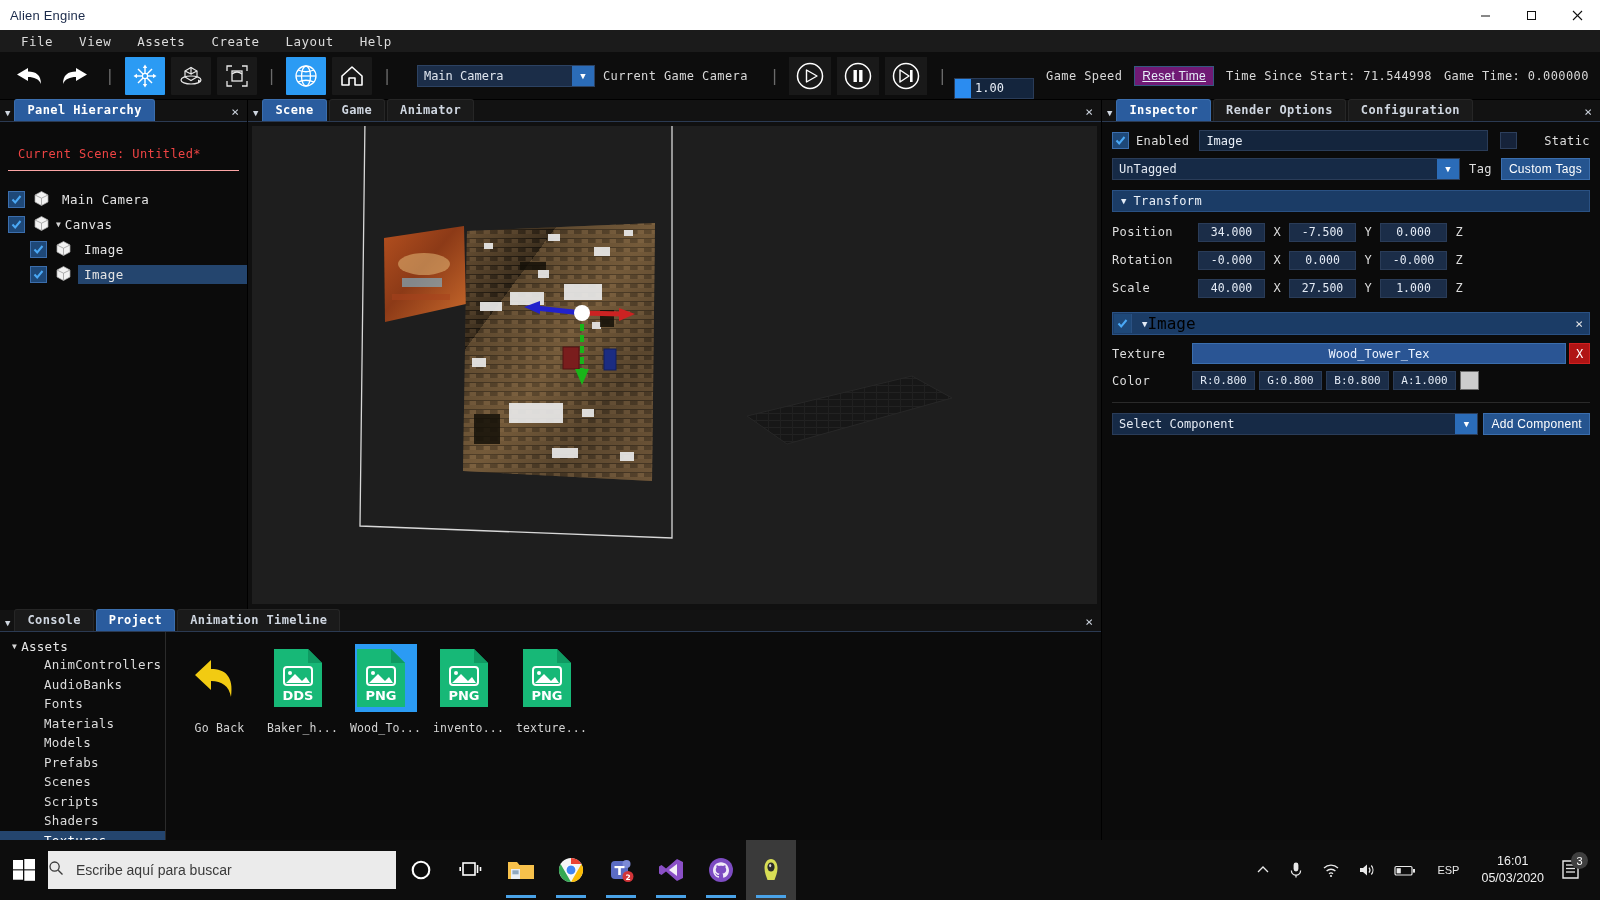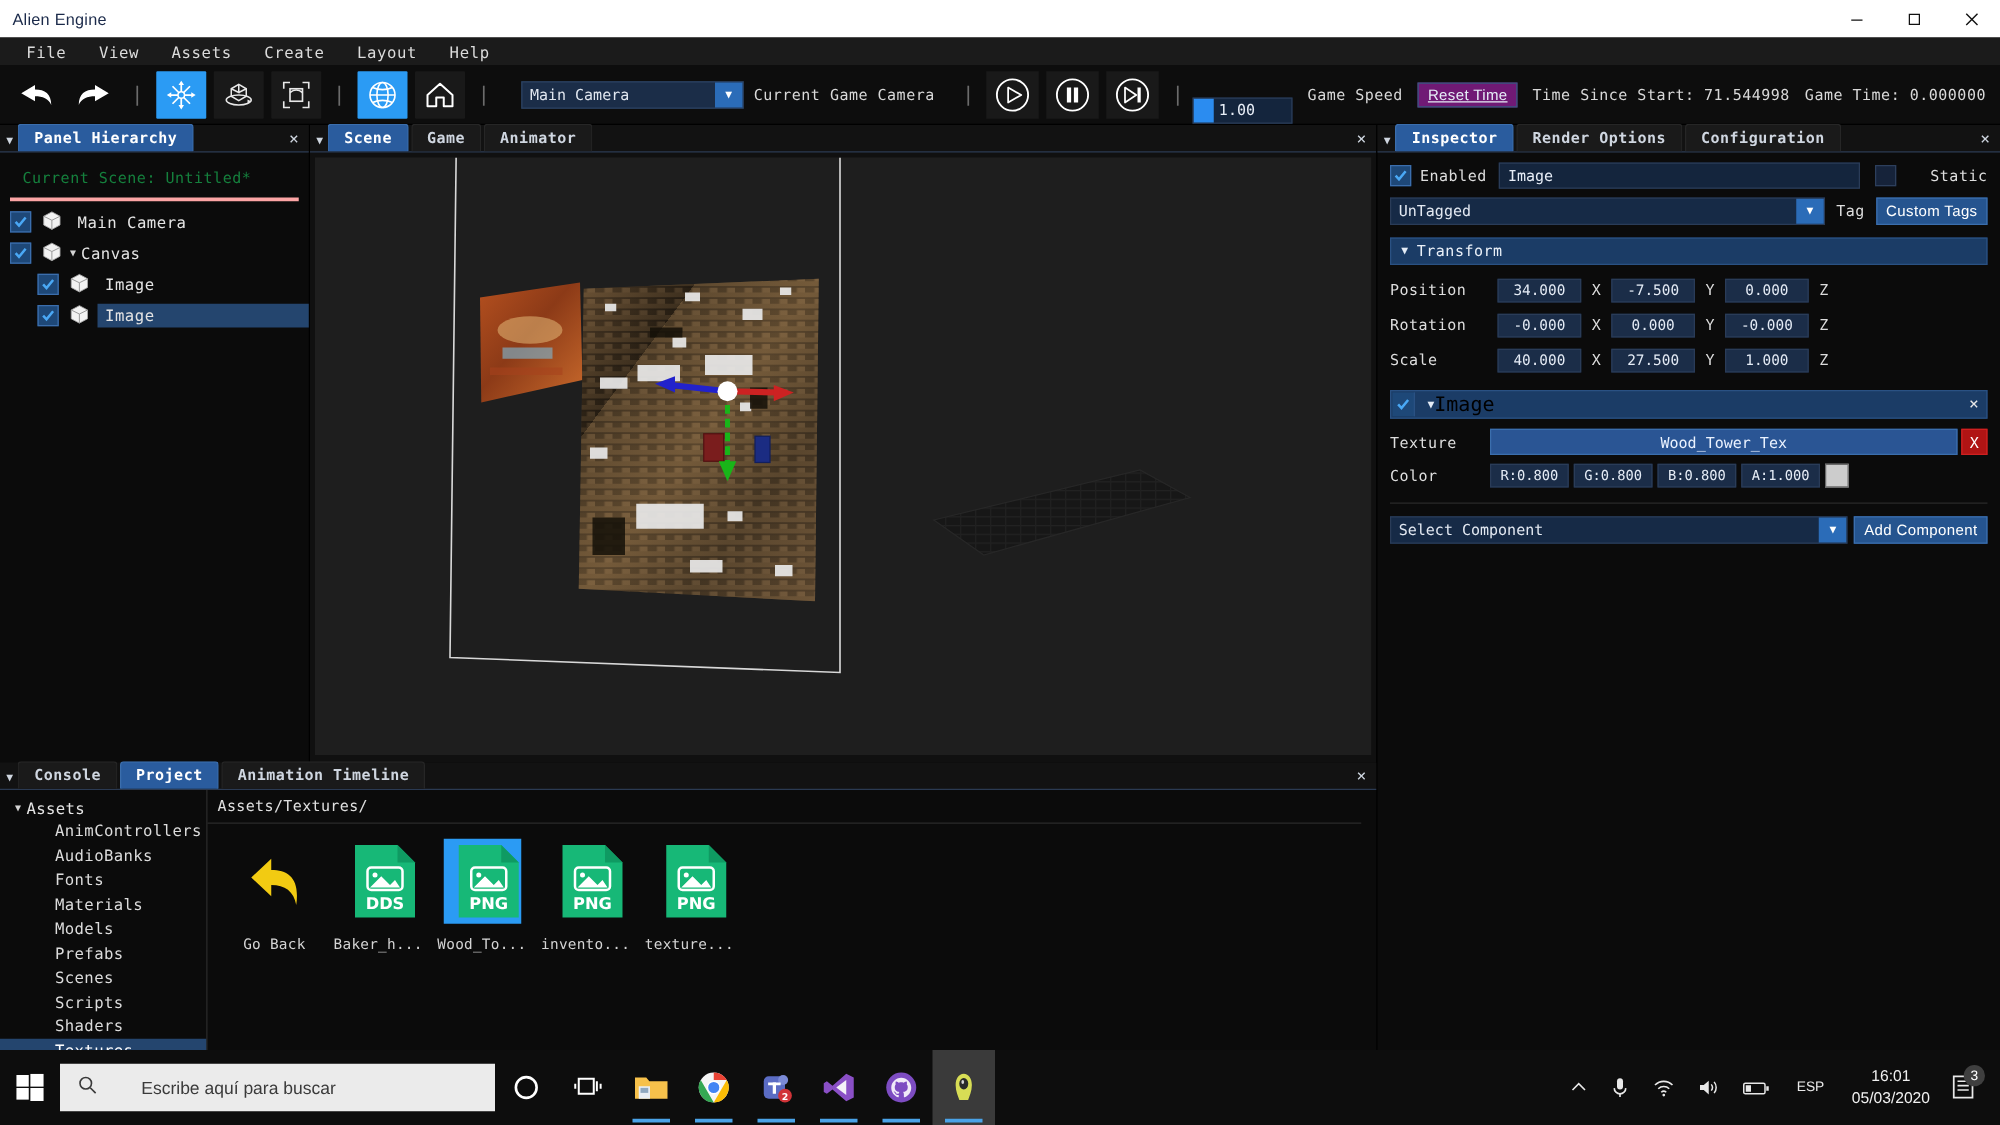--- a/index.html
+++ b/index.html
@@ -93,22 +93,22 @@
     margin-left: auto; color: #cfd6e0; font-size: 13px; padding: 0 8px 2px 0;
     display: flex; align-items: flex-end; height: 22px;
   }
 
   
   .hierarchy {
     position: absolute; left: 0; top: 100px; width: 248px; height: 510px;
     background: #0b0b0b; border-right: 1px solid #000;
   }
   .hier-scene {
-    font-size: 12px; color: #15803d; padding: 9px 0 9px 10px; letter-spacing: .4px;
-    border-bottom: 3px solid #fca5a5; margin: 4px 8px;
+    font-size: 12px; color: #ef4444; padding: 9px 0 9px 10px; letter-spacing: .4px;
+    border-bottom: 1px solid #fca5a5; margin: 16px 8px;
   }
   .hier-row {
     display: flex; align-items: center; height: 25px; padding-left: 8px; font-size: 12.5px; color: #e4e4e4;
   }
   .hier-row .ck {
     width: 17px; height: 17px; background: #1e4878; border: 1px solid #3b6ead;
     display: flex; align-items: center; justify-content: center; flex: none;
   }
   .hier-row .ck svg { display: block; }
   .cube-icon { margin: 0 6px 0 8px; flex: none; }
@@ -215,32 +215,32 @@
     font-size: 12.5px; color: #dcdcdc; padding: 1px 0 1px 44px; letter-spacing: .3px; line-height: 17.5px;
   }
   .tree-item.selected { background: #24456e; color: #ffffff; }
   .proj-content { position: absolute; left: 166px; top: 22px; width: 935px; height: 208px; }
   .proj-path {
     font-size: 12px; color: #e0e0e0; padding: 6px 0 6px 8px; letter-spacing: .3px;
     border-bottom: 1px solid #2b2b2b; margin-right: 12px;
   }
   .asset-grid { display: flex; padding: 12px 0 0 12px; }
   .asset-cell { width: 83px; display: flex; flex-direction: column; align-items: center; }
-  .asset-thumb { width: 62px; height: 68px; display: flex; align-items: center; justify-content: flex-end; }
+  .asset-thumb { width: 62px; height: 68px; display: flex; align-items: center; justify-content: flex-start; }
   .asset-thumb.selected { background: #2b9bf4; }
   .asset-label { font-size: 11.5px; color: #d4d4d4; margin-top: 9px; letter-spacing: .2px; }
 
   
   .taskbar {
     position: absolute; left: 0; top: 840px; width: 1600px; height: 60px; background: #0d0d0d;
     display: flex; align-items: center;
   }
   .start-btn { width: 48px; height: 60px; display: flex; align-items: center; justify-content: center; }
   .search-box {
-    width: 348px; height: 38px; background: #ebebeb; display: flex; align-items: center; padding-left: 14px; gap: 23px;
+    width: 348px; height: 38px; background: #ebebeb; display: flex; align-items: center; 
   }
   .search-box .txt {
     font-family: "Liberation Sans", sans-serif; font-size: 14px; color: #3a3a3a; margin-left: 12px;
   }
   .tb-app {
     width: 50px; height: 60px; display: flex; align-items: center; justify-content: center; position: relative;
   }
   .tb-app.running::after {
     content: ''; position: absolute; bottom: 2px; left: 10px; width: 30px; height: 3px; background: #4aa3e8;
   }
@@ -692,21 +692,20 @@
       <div class="tree-item">Materials</div>
       <div class="tree-item">Models</div>
       <div class="tree-item">Prefabs</div>
       <div class="tree-item">Scenes</div>
       <div class="tree-item">Scripts</div>
       <div class="tree-item">Shaders</div>
       <div class="tree-item selected">Textures</div>
     </div>
 
     <div class="proj-content">
-      <div class="proj-path">Assets/Textures/</div>
       <div class="asset-grid">
 
         <div class="asset-cell">
           <div class="asset-thumb">
             <svg width="56" height="56" viewBox="0 0 56 56">
               <path d="M22 10 L6 25 L22 40 L22 31 C33 31 40 36 42 47 C45 26 36 19 22 19 Z" fill="#f2cb12"></path>
             </svg>
           </div>
           <div class="asset-label">Go Back</div>
         </div>

